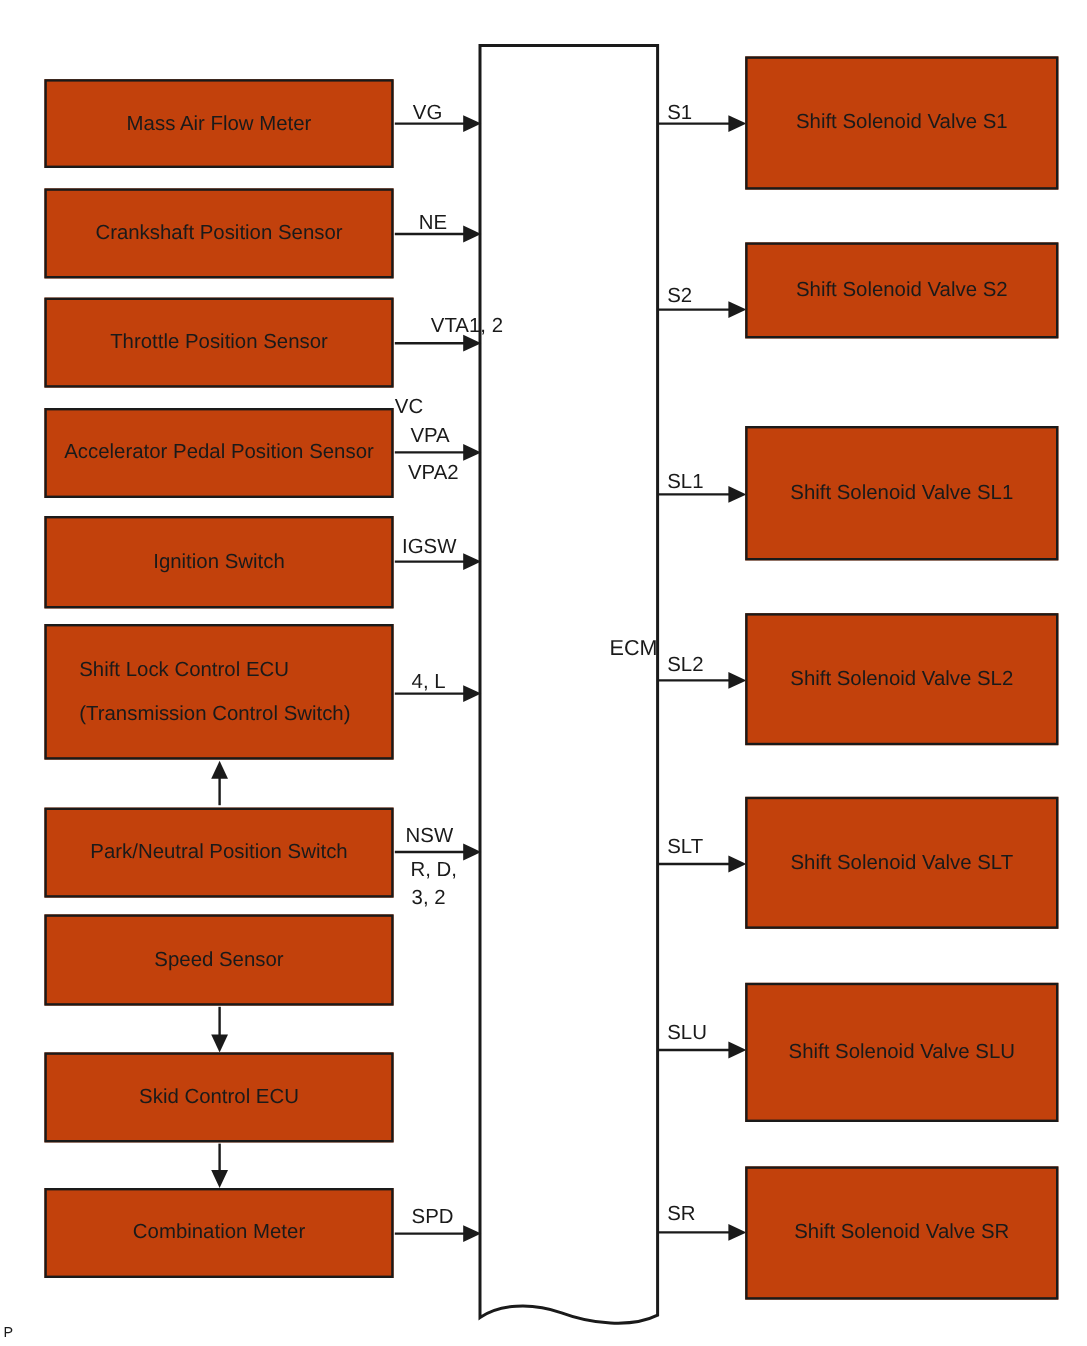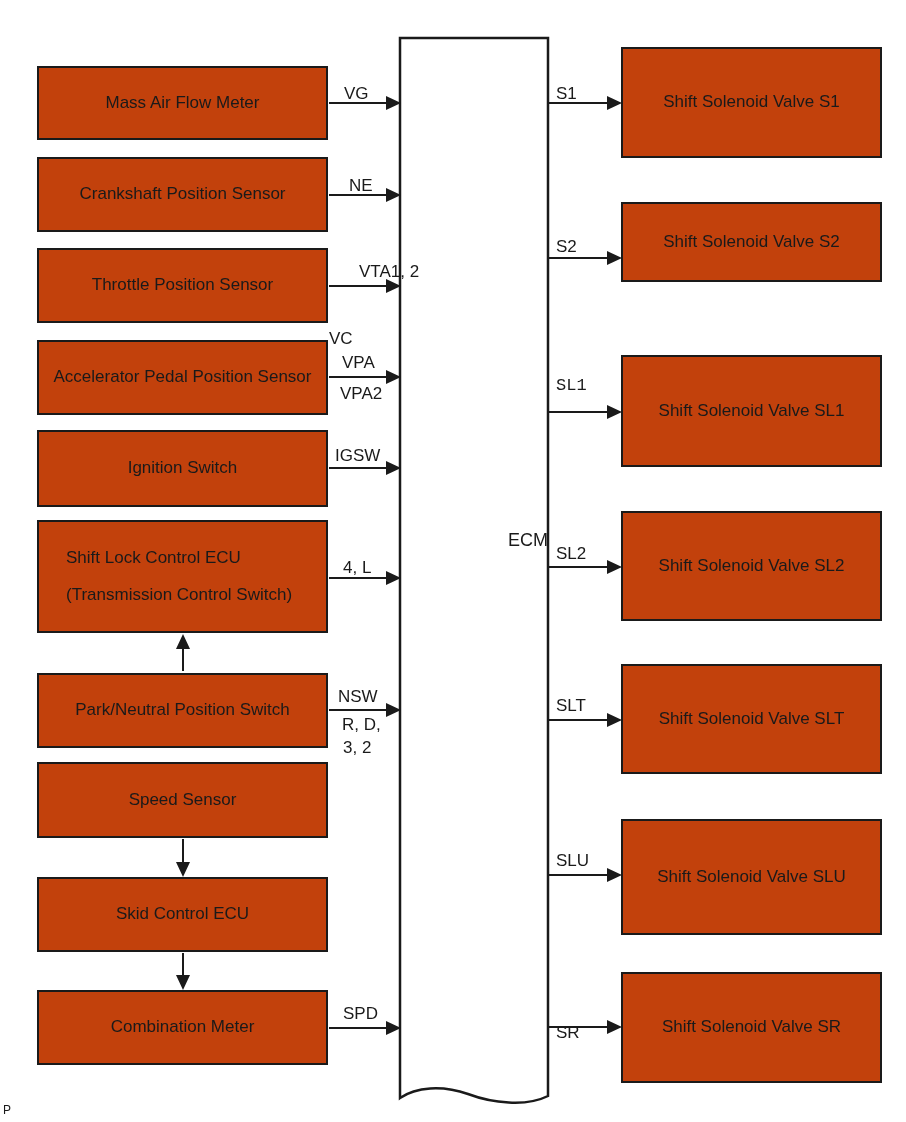--- a/index.html
+++ b/index.html
@@ -143,21 +143,21 @@
   <span class="sig" style="left:340px;top:384px;">VPA2</span>
   <span class="sig" style="left:335px;top:446px;">IGSW</span>
   <span class="sig" style="left:343px;top:558px;">4, L</span>
   <span class="sig" style="left:338px;top:687px;">NSW</span>
   <span class="sig" style="left:342px;top:715px;">R, D,</span>
   <span class="sig" style="left:343px;top:738px;">3, 2</span>
   <span class="sig" style="left:343px;top:1004px;">SPD</span>
 
   <span class="sig" style="left:556px;top:84px;">S1</span>
   <span class="sig" style="left:556px;top:237px;">S2</span>
-  <span class="sig" style="left:556px;top:376px;font-family:Liberation Mono, monospace;">SL1</span>
+  <span class="sig" style="left:556px;top:392px;">SL1</span>
   <span class="sig" style="left:556px;top:544px;">SL2</span>
   <span class="sig" style="left:556px;top:696px;">SLT</span>
   <span class="sig" style="left:556px;top:851px;">SLU</span>
-  <span class="sig" style="left:556px;top:1002px;margin-top:21px;">SR</span>
+  <span class="sig" style="left:556px;top:1002px;">SR</span>
 
   <span class="corner">P</span>
 
 </div>
 
 </body></html>

